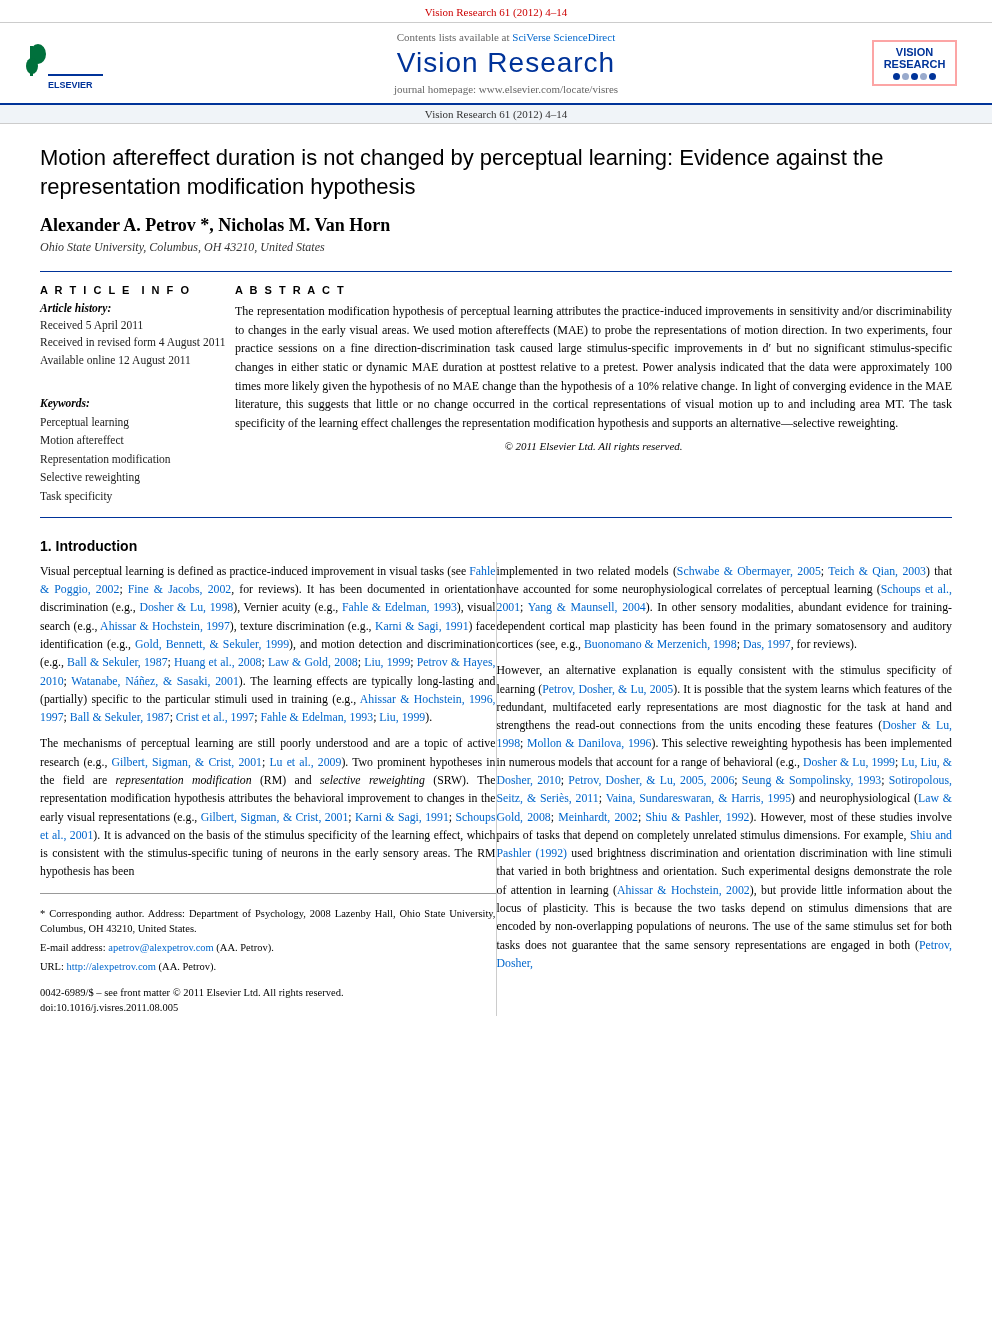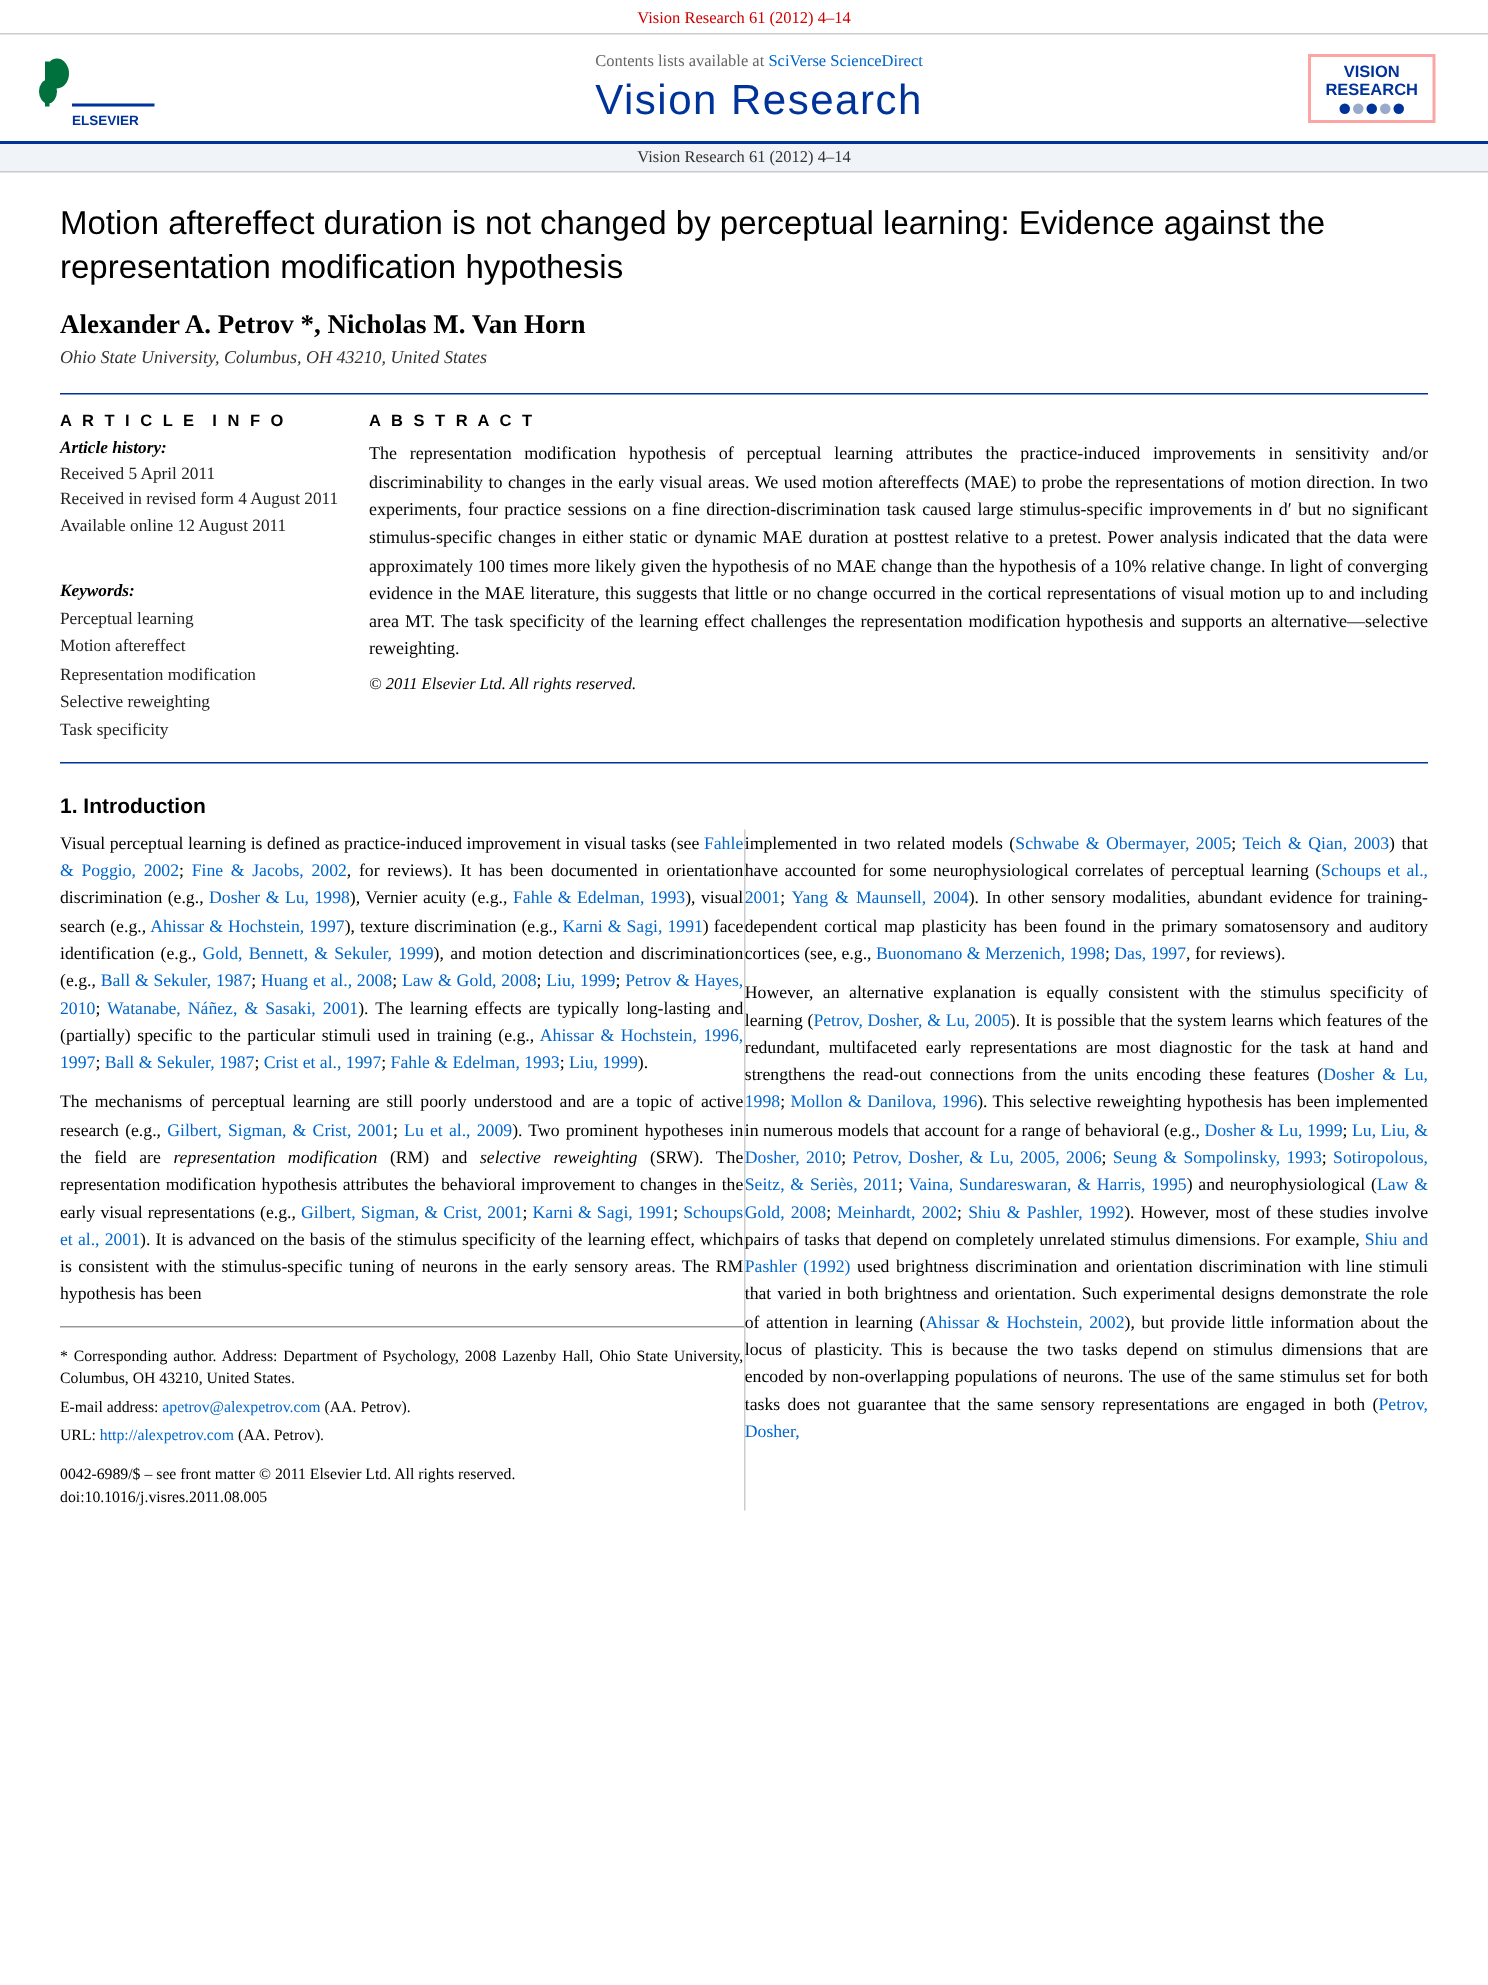--- a/index.html
+++ b/index.html
@@ -127,21 +127,21 @@
     .affiliation {
       font-size: 12px;
       font-style: italic;
       color: #333;
       margin-bottom: 16px;
     }
 
     
     .two-col {
       display: flex;
-      gap: 16px;
+      gap: 5px;
       margin-bottom: 20px;
       border-top: 1px solid #003399;
       border-bottom: 1px solid #003399;
       padding: 12px 0;
     }
     .col-left {
       width: 190px;
       flex-shrink: 0;
       font-size: 11.5px;
     }
@@ -190,21 +190,21 @@
 
     .abstract-text {
       font-size: 12px;
       line-height: 1.55;
       text-align: justify;
       color: #000;
     }
 
     .copyright {
       font-size: 11px;
-      text-align: left;
+      text-align: center;
       margin-top: 8px;
       font-style: italic;
     }
 
     
     .body-section {
       margin-top: 10px;
     }
     .section-title {
       font-size: 14px;
@@ -272,20 +272,21 @@
       <rect x="28" y="38" width="55" height="2" fill="#003399"></rect>
       <text x="28" y="52" font-size="9" font-family="Arial" font-weight="bold" fill="#003399">ELSEVIER</text>
     </svg>
   </div>
   <div class="journal-header-center">
     <div class="sciverse-link">
       <span>Contents lists available at </span>
       <a href="#">SciVerse ScienceDirect</a>
     </div>
     <div class="journal-title-main">Vision Research</div>
+    <div class="journal-homepage">journal homepage: www.elsevier.com/locate/visres</div>
   </div>
   <div class="journal-header-right">
     <div class="vision-research-box">
       <div class="vr-title">VISION<br>RESEARCH</div>
       <div class="vr-dots">
         <div class="dot"></div>
         <div class="dot light"></div>
         <div class="dot"></div>
         <div class="dot light"></div>
         <div class="dot"></div>

